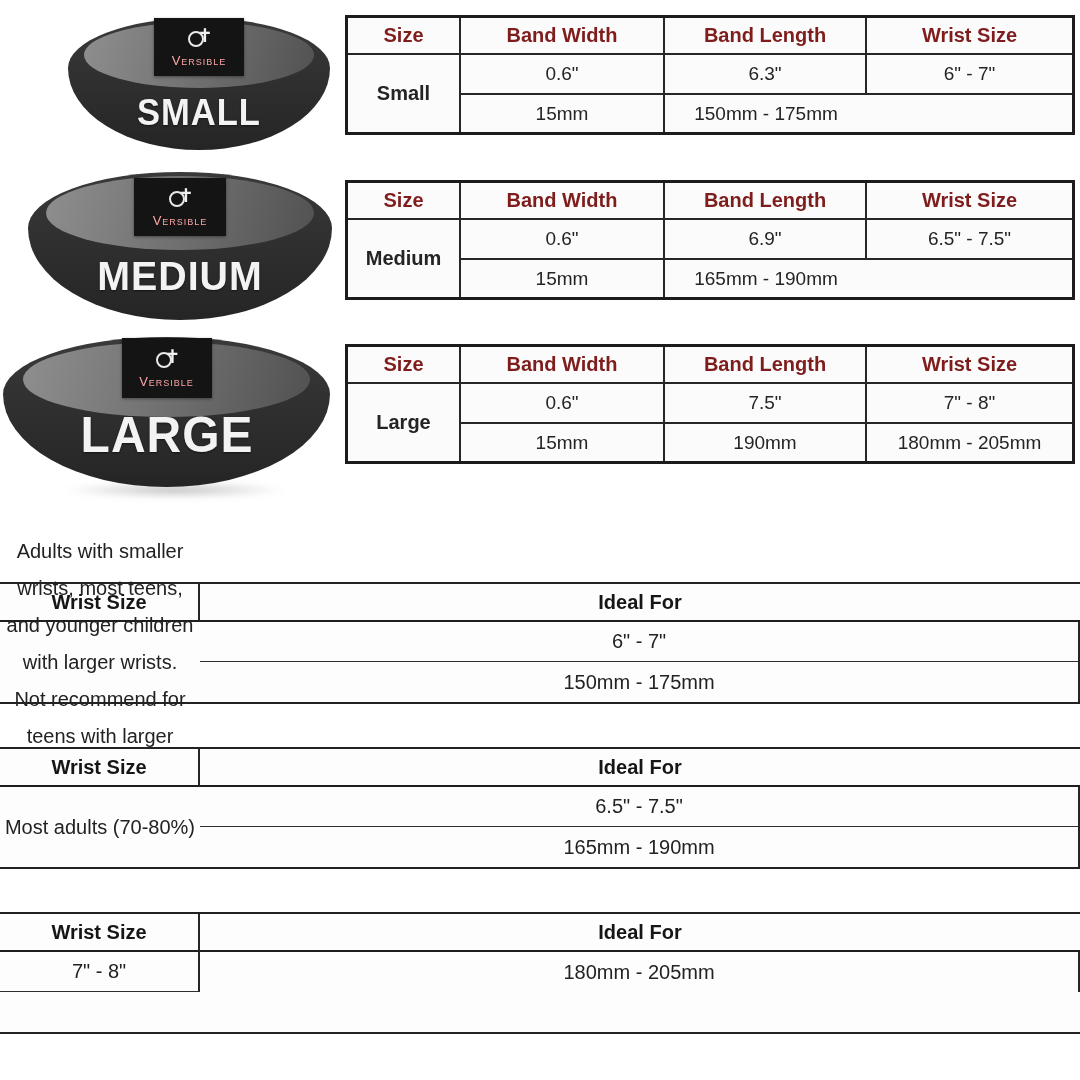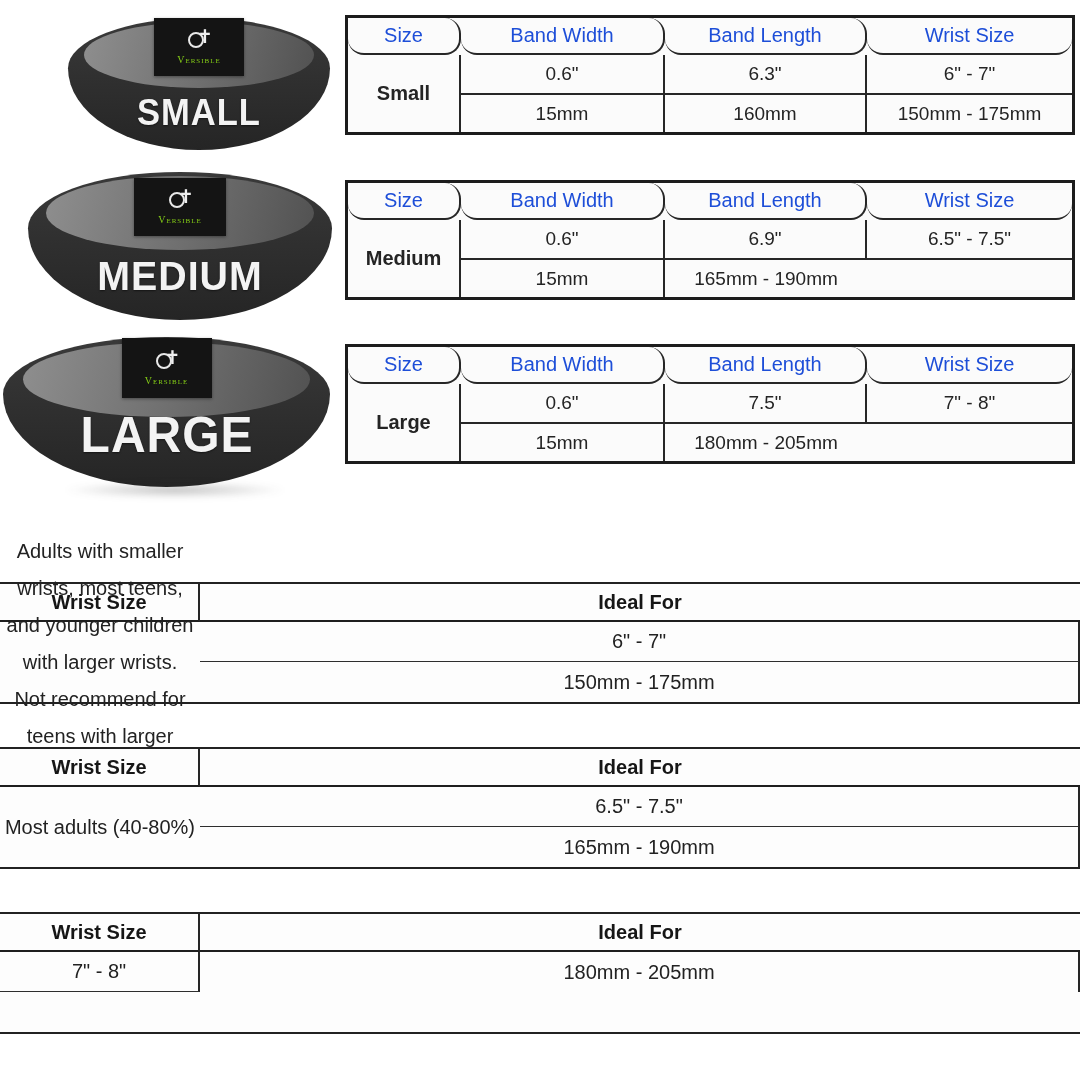--- a/index.html
+++ b/index.html
@@ -25,22 +25,22 @@
     background:#141414; display:flex; flex-direction:column;
     align-items:center; justify-content:center; gap:2px;
     box-shadow:0 1px 3px rgba(0,0,0,.4);
   }
   .lm { position:relative; width:26px; height:24px; display:block; }
   .lm-circle { position:absolute; left:2px; top:3px; width:16px; height:16px;
     border:2px solid #e9e9e9; border-radius:50%; }
   .lm-cross { position:absolute; right:-1px; top:-4px; color:#efefef; font-style:normal;
     font-size:19px; font-family:"Liberation Serif", serif; }
   .brand-word {
-    color:#84cc16; font-family:Liberation Serif, serif;
-    font-variant:small-caps; font-size:10px; letter-spacing:1px; line-height:1;
+    color:#fca5a5; font-family:Liberation Sans, sans-serif;
+    font-variant:small-caps; font-size:13px; letter-spacing:1px; line-height:1;
   }
   .band-label {
     position:absolute; left:50%; transform:translate(-50%,-50%) scaleX(.96);
     color:#f3f3f3; font-weight:bold; letter-spacing:1px; white-space:nowrap;
     text-shadow:0 1px 2px rgba(0,0,0,.5);
   }
   .band-small  { left:68px;  top:18px;  width:262px; height:132px; }
   .band-small  .tag { top:0;  width:90px; height:58px; }
   .band-small  .band-label { top:72%; font-size:36px; }
   .band-medium { left:28px;  top:172px; width:304px; height:148px; }
@@ -61,21 +61,21 @@
     display:grid;
     grid-template-columns:113px 204px 202px 1fr;
     grid-template-rows:37px 40px 37px;
     border:3px solid #1c1c1c; background:#fbfbfb;
   }
   .st-1 { top:15px; } .st-2 { top:180px; } .st-3 { top:344px; }
   .size-table .cell {
     display:flex; align-items:center; justify-content:center;
     font-size:19px; color:#242424; background:#fbfbfb;
   }
-  .size-table .hdr { font-weight:normal; font-size:20px; color:#1d4ed8;border-radius:16px; }
+  .size-table .hdr { font-weight:bold; font-size:20px; color:#7f1d1d; }
   .size-table .br { border-right:2px solid #262626; }
   .size-table .bb { border-bottom:2px solid #262626; }
   .size-table .span-rows { grid-row:2 / 4; font-weight:bold; font-size:20px; }
 
   
   .fit-table {
     position:absolute; left:0; width:1080px;
     display:grid;
     grid-template-columns:200px 1fr;
     grid-template-rows:38px 40px 40px;
@@ -144,21 +144,20 @@
   <div class="size-table st-1">
     <div class="cell hdr br bb">Size</div>
     <div class="cell hdr br bb">Band Width</div>
     <div class="cell hdr br bb">Band Length</div>
     <div class="cell hdr bb">Wrist Size</div>
     <div class="cell br span-rows">Small</div>
     <div class="cell br bb">0.6"</div>
     <div class="cell br bb">6.3"</div>
     <div class="cell bb">6" - 7"</div>
     <div class="cell br">15mm</div>
-    <div class="cell br">160mm</div>
     <div class="cell">150mm - 175mm</div>
   </div>
 
   <div class="size-table st-2">
     <div class="cell hdr br bb">Size</div>
     <div class="cell hdr br bb">Band Width</div>
     <div class="cell hdr br bb">Band Length</div>
     <div class="cell hdr bb">Wrist Size</div>
     <div class="cell br span-rows">Medium</div>
     <div class="cell br bb">0.6"</div>
@@ -171,40 +170,41 @@
   <div class="size-table st-3">
     <div class="cell hdr br bb">Size</div>
     <div class="cell hdr br bb">Band Width</div>
     <div class="cell hdr br bb">Band Length</div>
     <div class="cell hdr bb">Wrist Size</div>
     <div class="cell br span-rows">Large</div>
     <div class="cell br bb">0.6"</div>
     <div class="cell br bb">7.5"</div>
     <div class="cell bb">7" - 8"</div>
     <div class="cell br">15mm</div>
+    <div class="cell br">190mm</div>
     <div class="cell">180mm - 205mm</div>
   </div>
 
   <div class="fit-table ft-1">
     <div class="cell hdr br bbt">Wrist Size</div>
     <div class="cell hdr bbt">Ideal For</div>
     <div class="cell br bb">6" - 7"</div>
     <div class="cell ideal-cell">
       <div>Adults with smaller wrists, most teens, and younger children with larger wrists.</div>
       <div>Not recommend for teens with larger wrists.</div>
     </div>
     <div class="cell br">150mm - 175mm</div>
   </div>
 
   <div class="fit-table ft-2">
     <div class="cell hdr br bbt">Wrist Size</div>
     <div class="cell hdr bbt">Ideal For</div>
     <div class="cell br bb">6.5" - 7.5"</div>
     <div class="cell ideal-cell">
-      <div>Most adults (40-80%)</div>
+      <div>Most adults (70-80%)</div>
     </div>
     <div class="cell br">165mm - 190mm</div>
   </div>
 
   <div class="fit-table ft-3">
     <div class="cell hdr br bbt">Wrist Size</div>
     <div class="cell hdr bbt">Ideal For</div>
     <div class="cell br bb">7" - 8"</div>
     <div class="cell br">180mm - 205mm</div>
   </div>

